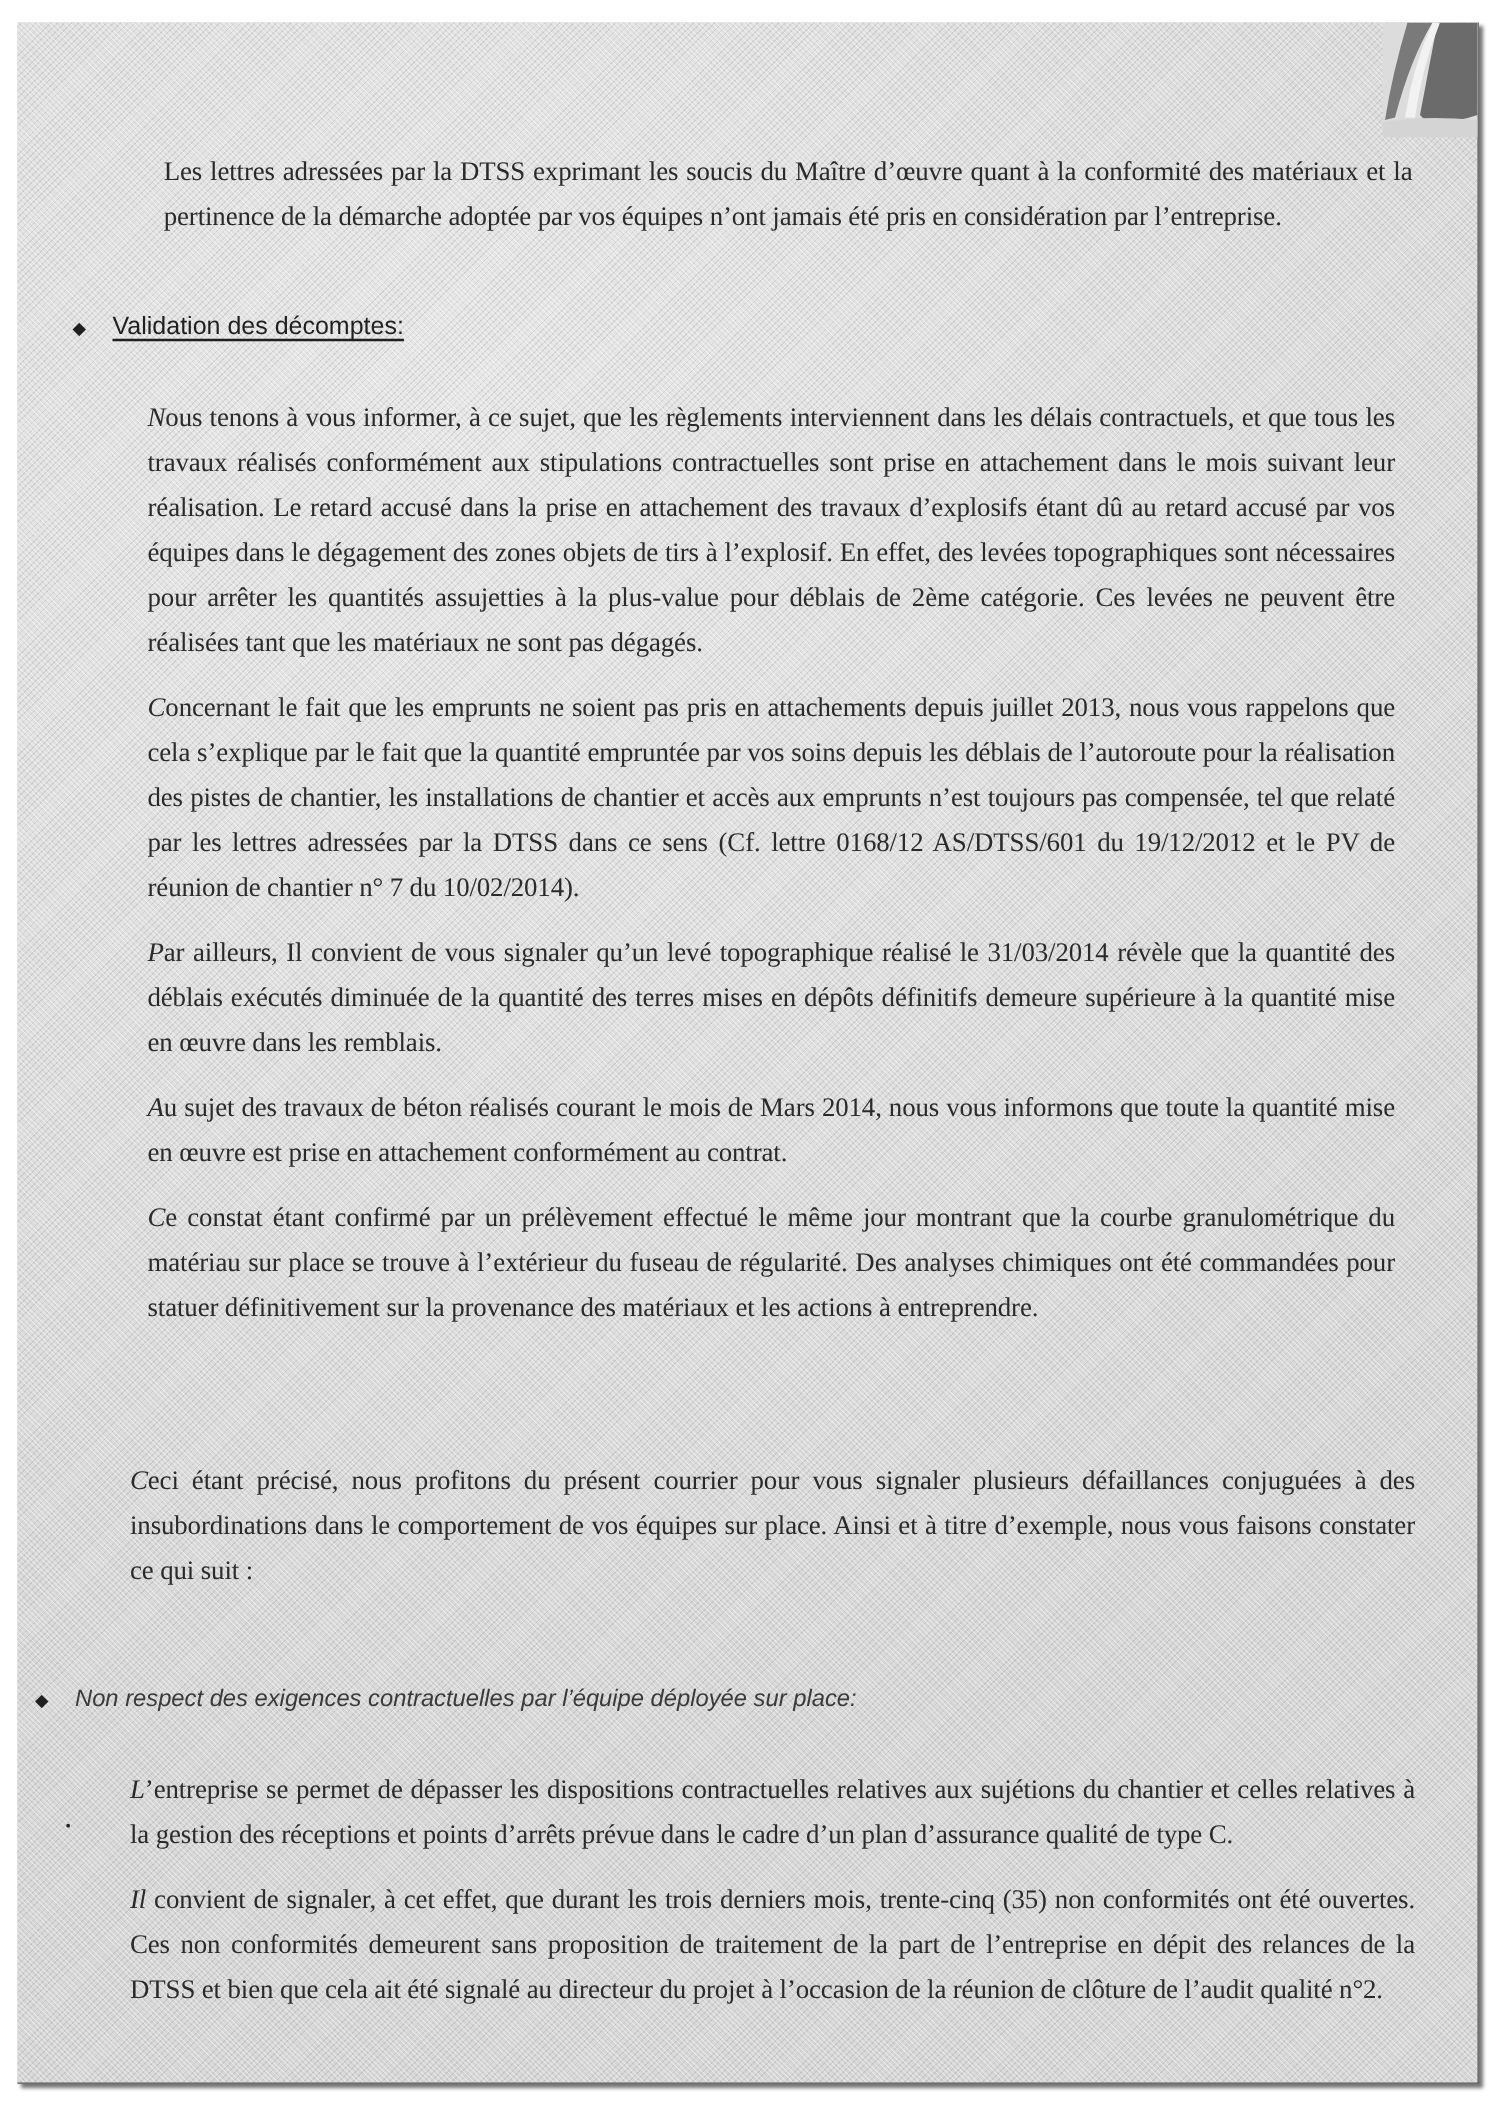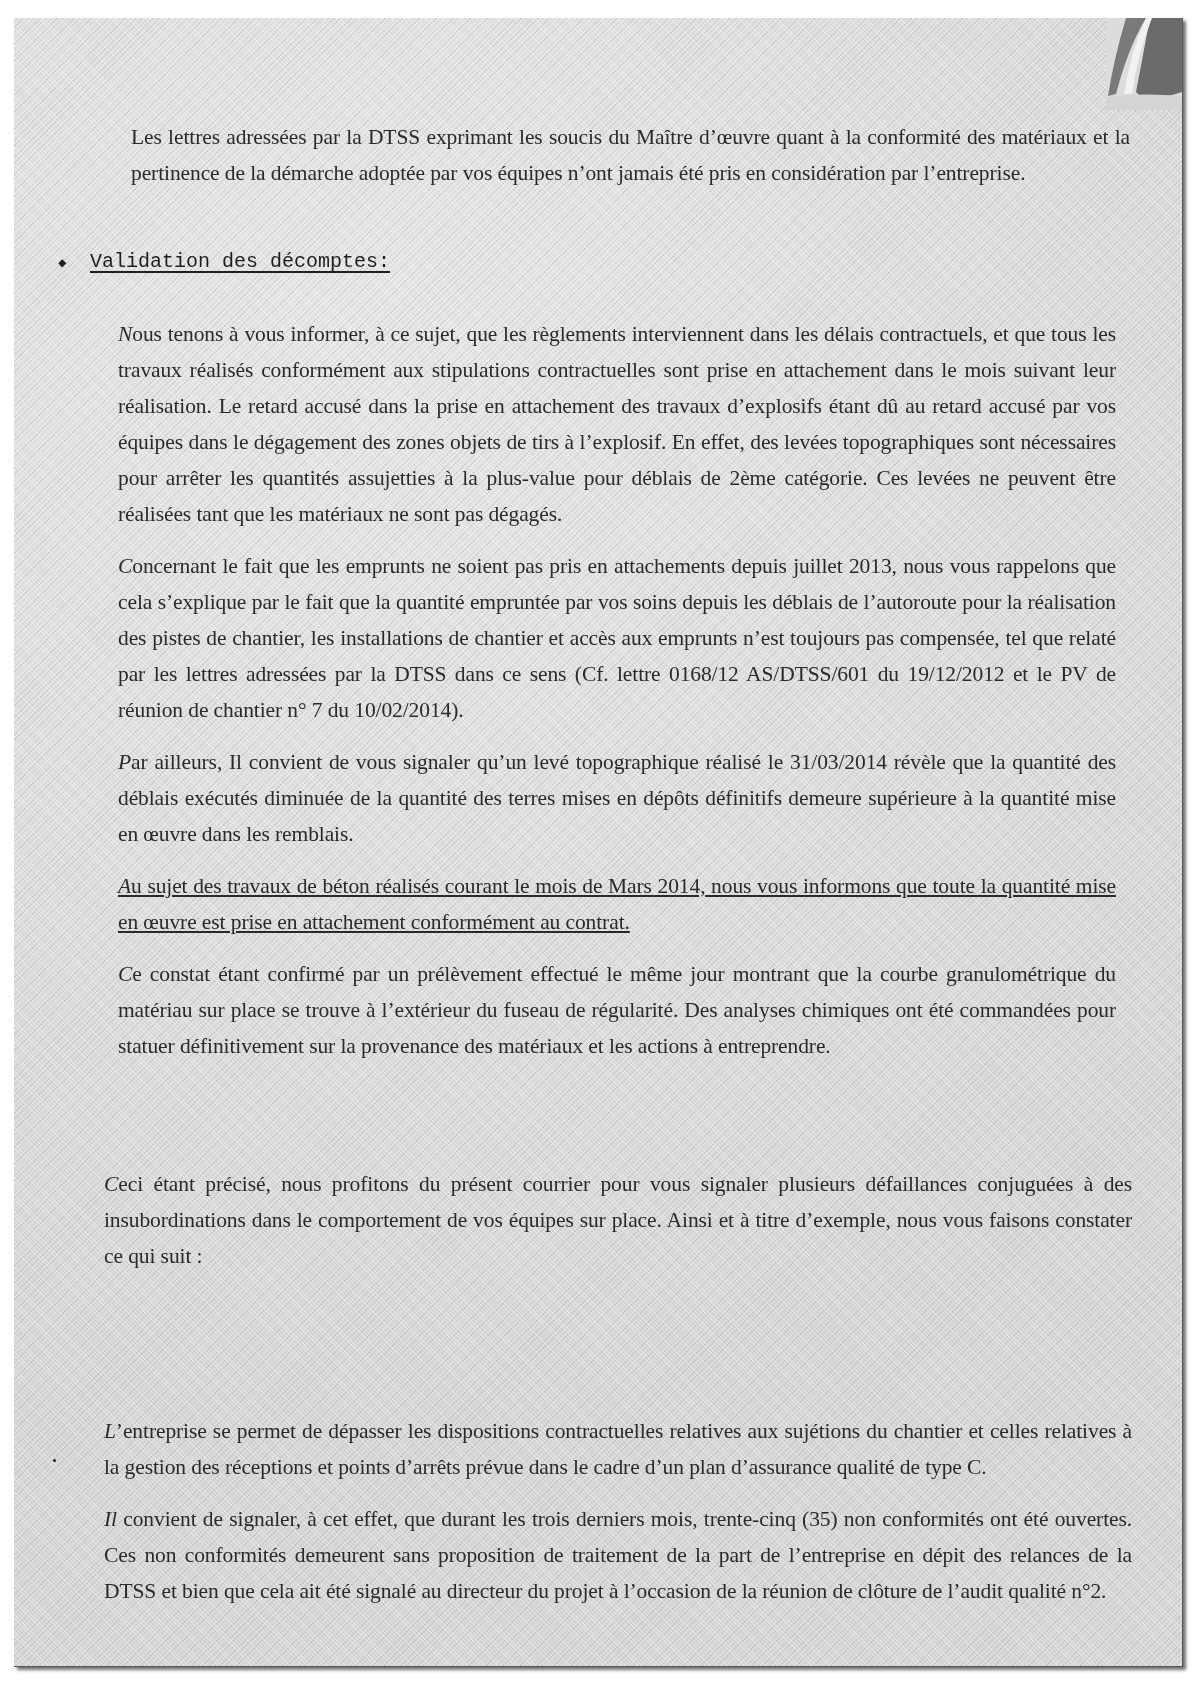--- a/index.html
+++ b/index.html
@@ -15,21 +15,21 @@
       border-right: 1px solid #555; border-bottom: 1px solid #555;
     }
     .logo { position: absolute; right: 0; top: 0; width: 76px; height: 92px; }
     .text {
       position: absolute; font-family: "Liberation Serif", "DejaVu Serif", serif;
       color: #2a2a2a; font-size: 21.5px; line-height: 36px; text-align: justify;
       letter-spacing: -0.1px;
     }
     .text p { margin: 16px; }
     .heading {
-      position: absolute; font-family: Liberation Mono, monospace;
+      position: absolute; font-family: Liberation Sans, sans-serif;
       color: #1f1f1f; font-size: 20px;
     }
     .heading .bullet { display: inline-block; width: 32px; font-size: 14px; }
     .heading.underline .label { text-decoration: underline; text-underline-offset: 4px; }
     .heading.italic .label { font-style: italic; font-size: 19px; color: #3a3a3a; }
     .cap { font-style: italic; }
     .stray-dot { position: absolute; left: 39px; top: 1441px; width: 3px; height: 3px; background: #222; border-radius: 50%; }
   </style>
 </head>
 <body>
@@ -55,34 +55,37 @@
   <div class="text" style="left:88px; top:282px; width:1030px;">
     <p style="margin-bottom:8px;">
       <span class="cap">N</span><span>ous tenons à vous informer, à ce sujet, que les règlements interviennent dans les délais contractuels, et que tous les travaux réalisés conformément aux stipulations contractuelles sont prise en attachement dans le mois suivant leur réalisation. Le retard accusé dans la prise en attachement des travaux d’explosifs étant dû au retard accusé par vos équipes dans le dégagement des zones objets de tirs à l’explosif. En effet, des levées topographiques sont nécessaires pour arrêter les quantités assujetties à la plus-value pour déblais de 2ème catégorie. Ces levées ne peuvent  être réalisées tant que les matériaux ne sont pas dégagés.</span>
     </p>
     <p style="margin-bottom:8px;">
       <span class="cap">C</span><span>oncernant le fait que les emprunts ne soient pas pris en attachements depuis juillet 2013, nous vous rappelons que cela s’explique par le fait que la quantité empruntée par vos soins depuis les déblais de l’autoroute pour la réalisation des pistes de chantier, les installations de chantier et accès aux emprunts n’est toujours pas compensée, tel que relaté par les lettres adressées par la DTSS dans ce sens (Cf. lettre 0168/12 AS/DTSS/601 du 19/12/2012 et le PV de réunion de chantier n° 7 du 10/02/2014).</span>
     </p>
     <p style="margin-bottom:8px;">
       <span class="cap">P</span><span>ar ailleurs, Il convient de vous signaler qu’un levé topographique réalisé le 31/03/2014 révèle que la quantité des déblais exécutés diminuée de la quantité des terres mises en dépôts définitifs demeure supérieure à la quantité mise en œuvre dans les remblais.</span>
     </p>
-    <p style="margin-bottom:8px;text-decoration:underline;">
+    <p style="margin-bottom:8px;">
       <span class="cap">A</span><span>u sujet des travaux de béton réalisés courant le mois de Mars 2014, nous vous informons que toute la quantité mise en œuvre est prise en attachement conformément au contrat.</span>
     </p>
     <p>
       <span class="cap">C</span><span>e constat étant confirmé par un prélèvement effectué le même jour montrant que la courbe granulométrique du matériau sur place se trouve à l’extérieur du fuseau de régularité. Des analyses chimiques ont été commandées pour statuer définitivement sur la provenance des matériaux et les actions à entreprendre.</span>
     </p>
   </div>
 
   <div class="text" style="left:74px; top:1132px; width:1060px;">
     <p>
       <span class="cap">C</span><span>eci étant précisé, nous profitons du présent courrier pour vous signaler plusieurs défaillances conjuguées à des insubordinations dans le comportement de vos équipes sur place. Ainsi et à titre d’exemple, nous vous faisons constater ce qui suit :</span>
     </p>
   </div>
 
+  <div class="heading italic" style="left:14px; top:1330px;">
+    <span class="bullet">◆</span><span class="label">Non respect des exigences contractuelles par l’équipe déployée sur place:</span>
+  </div>
 
   <div class="text" style="left:74px; top:1379px; width:1060px;font-family:Liberation Serif, serif;">
     <p style="margin-bottom:8px;">
       <span class="cap">L</span><span>’entreprise se permet de dépasser les dispositions contractuelles relatives aux sujétions du chantier et celles relatives à la gestion des réceptions et points d’arrêts prévue dans le cadre d’un plan d’assurance qualité de type C.</span>
     </p>
     <p>
       <span class="cap">Il</span><span>  convient de signaler, à  cet effet, que durant les trois derniers mois, trente-cinq (35) non conformités ont été ouvertes. Ces non conformités demeurent sans proposition de traitement de la part de l’entreprise en dépit des relances de la DTSS et bien que cela ait été signalé au directeur du projet à l’occasion de la réunion de clôture de l’audit qualité n°2.</span>
     </p>
   </div>
 

